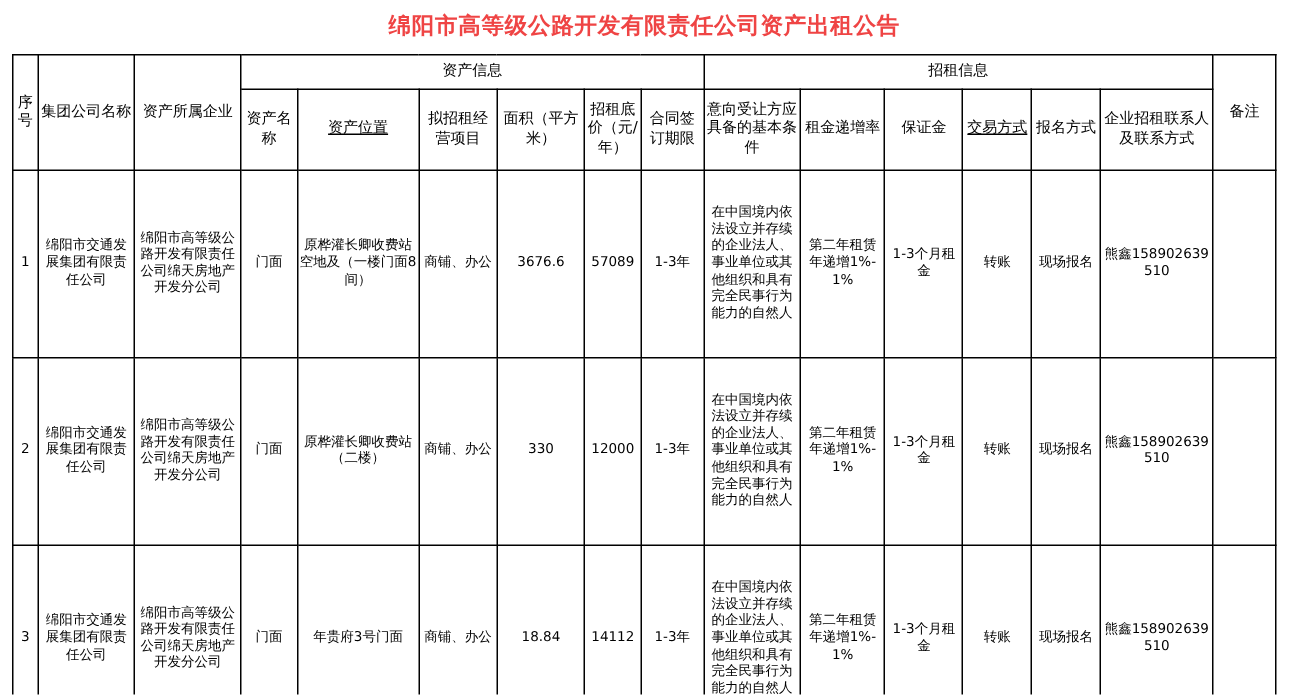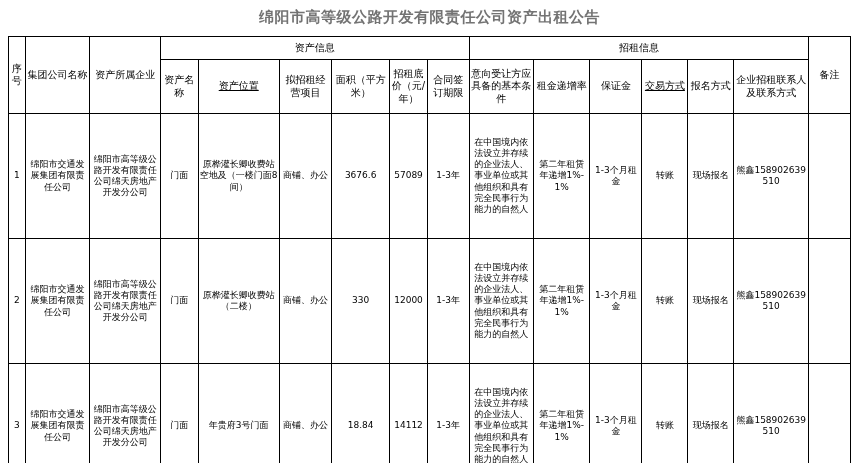--- a/index.html
+++ b/index.html
@@ -20,21 +20,21 @@
     position: relative;
     box-sizing: border-box;
     padding: 0 8px;
   }
   .doc-title {
     text-align: center;
     font-size: 15px;
     font-weight: bold;
     letter-spacing: 0.5px;
     padding: 8px 0 9px 0;
-    color: #737373;
+    color: #ef4444;
   }
   table.rent-table {
     border-collapse: collapse;
     width: 843px;
     margin: 0 auto;
     table-layout: fixed;
   }
   table.rent-table th,
   table.rent-table td {
     border: 1px solid #000000;

